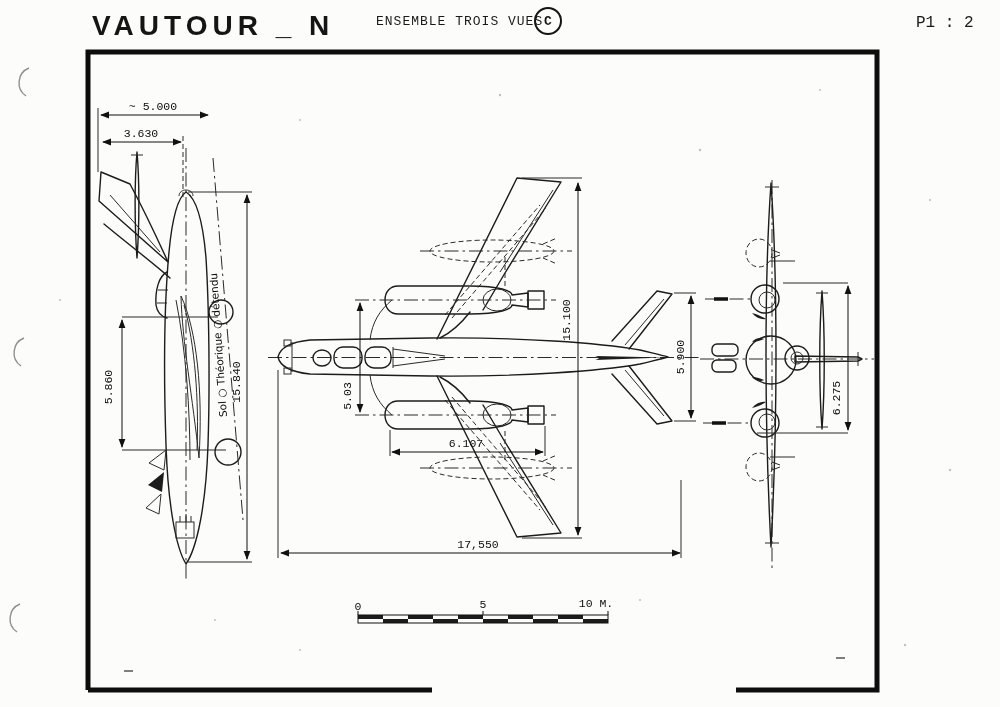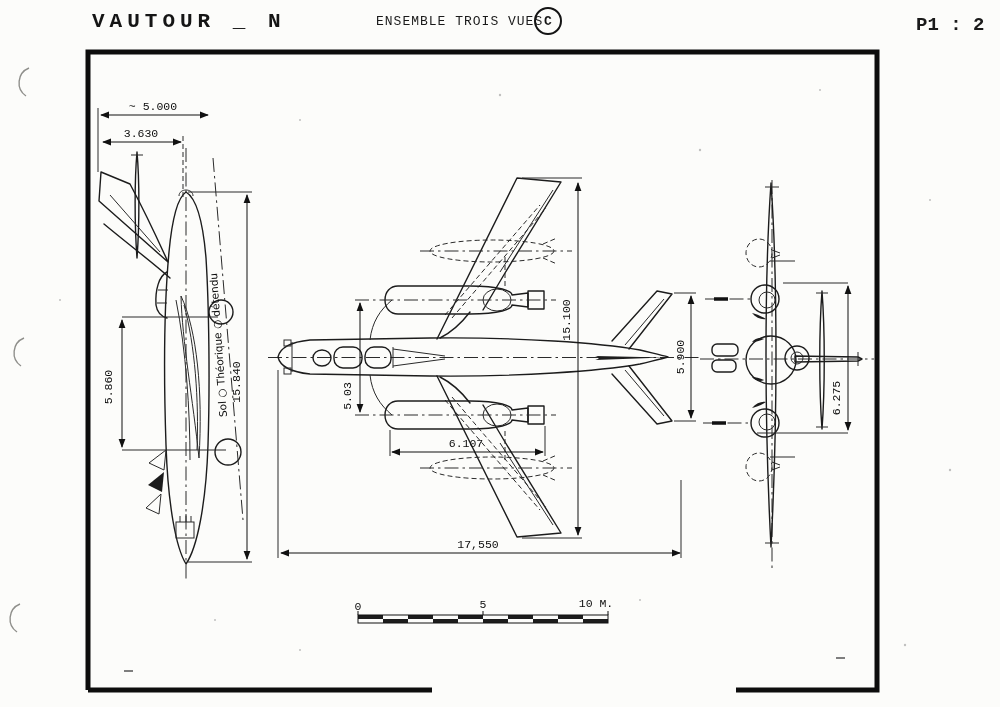--- a/index.html
+++ b/index.html
@@ -1,26 +1,26 @@
 <!DOCTYPE html>
 <html><head>
 <meta charset="utf-8">
 <style>
   html,body{margin:0;padding:0;background:#e8e8e4;}
   .page{position:relative;width:1000px;height:707px;background:#fcfcfa;overflow:hidden;
         font-family:"Liberation Sans",sans-serif;color:#111;}
-  .doc-title{position:absolute;left:92px;top:10px;font-size:21px;font-weight:800;
-        letter-spacing:5px;color:#151515;font-family:Liberation Mono, monospace;}
+  .doc-title{position:absolute;left:92px;top:10px;font-size:28px;font-weight:800;
+        letter-spacing:5px;color:#151515;}
   .subtitle{position:absolute;left:376px;top:14px;font-family:"Liberation Mono",monospace;
         font-size:13px;letter-spacing:1px;color:#1a1a1a;}
   .rev-circle{position:absolute;left:534px;top:7px;width:24px;height:24px;border:2px solid #141414;
         border-radius:50%;display:flex;align-items:center;justify-content:center;
         font-family:"Liberation Mono",monospace;font-size:13px;font-weight:bold;color:#141414;}
   .page-ref{position:absolute;left:916px;top:14px;font-family:"Liberation Mono",monospace;
-        font-size:19px;color:#1a1a1a;font-weight:bold;}
+        font-size:16px;color:#1a1a1a;}
   svg.drawing{position:absolute;left:0;top:0;}
   .ink{stroke:#1c1c1c;fill:none;stroke-width:1.4;stroke-linecap:round;stroke-linejoin:round;}
   .thin{stroke:#2a2a2a;fill:none;stroke-width:1;}
   .dash{stroke:#2a2a2a;fill:none;stroke-width:1;stroke-dasharray:5 3;}
   .cl{stroke:#2a2a2a;fill:none;stroke-width:1;stroke-dasharray:14 4 2.5 4;}
   .dim{stroke:#111;fill:none;stroke-width:1;}
   .fillink{fill:#1c1c1c;stroke:none;}
   .dimtext{font-family:"Liberation Mono",monospace;font-size:11.5px;fill:#0e0e0e;}
   .note{font-family:"DejaVu Sans",sans-serif;font-size:10.5px;fill:#0e0e0e;}
   .frame{stroke:#0d0d0d;stroke-width:5;fill:none;}

